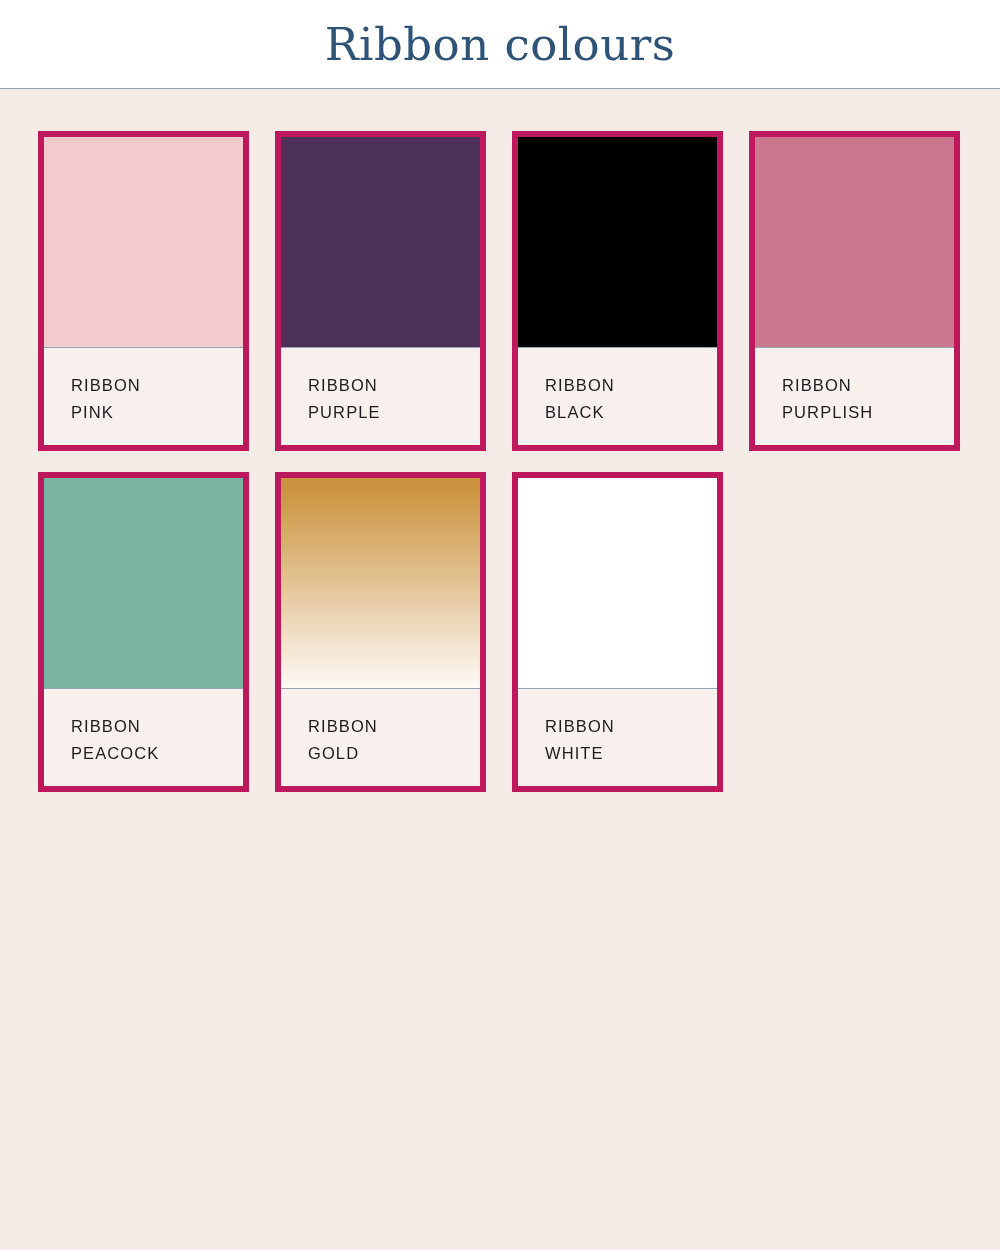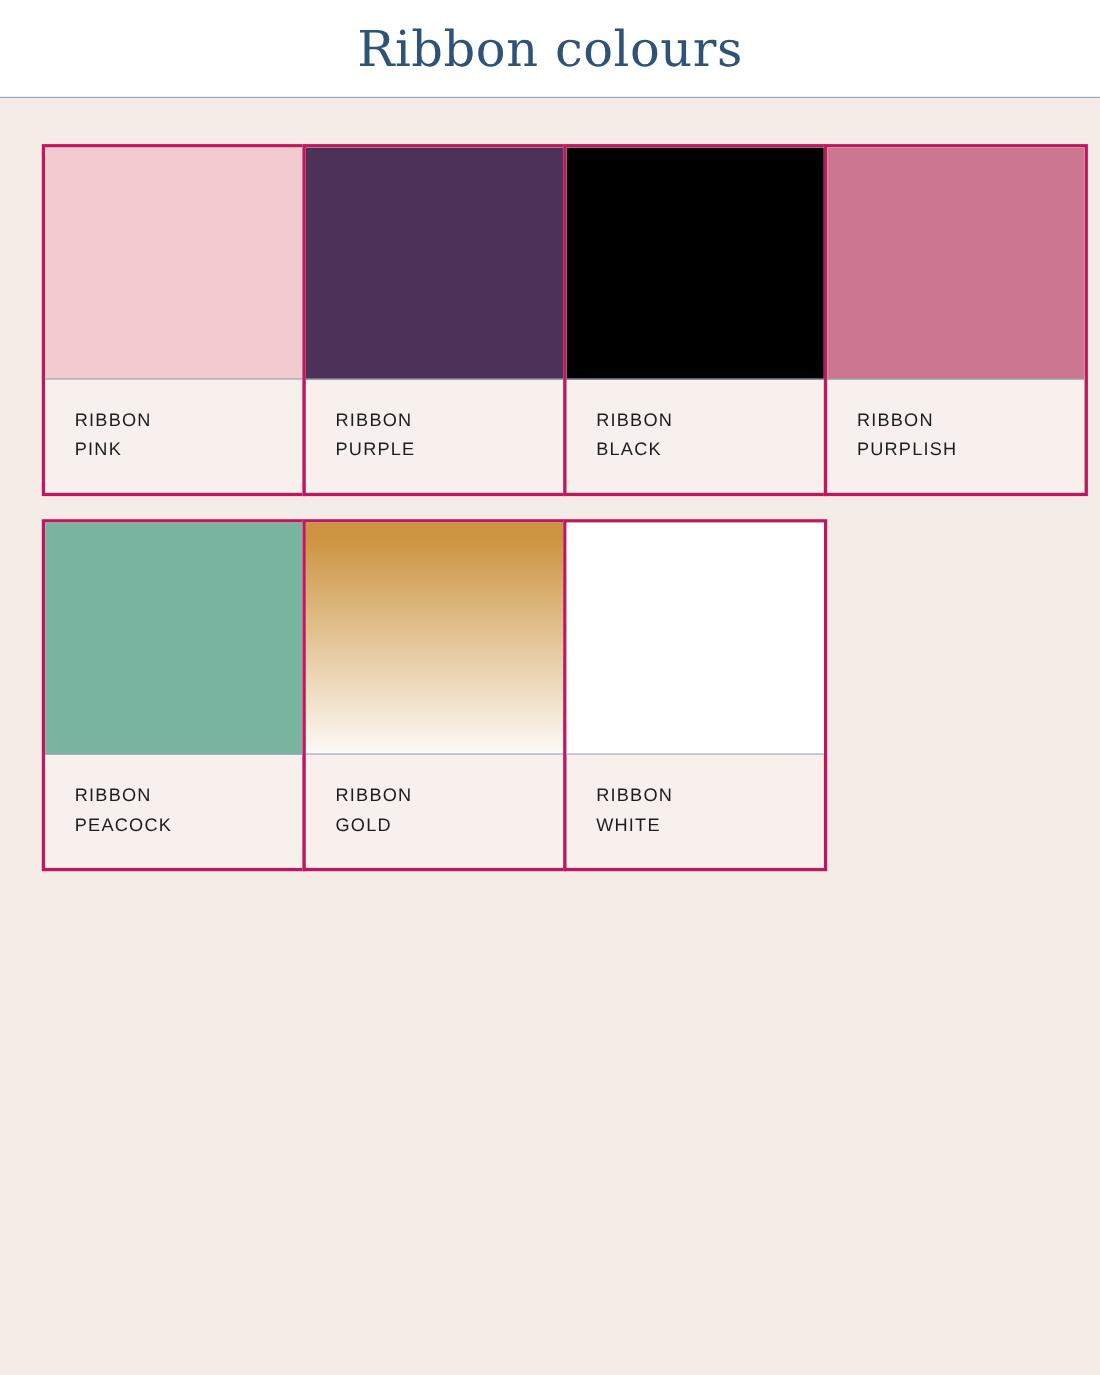--- a/index.html
+++ b/index.html
@@ -48,24 +48,24 @@
     box-sizing: border-box;
     padding: 42px 38px 0 38px;
     display: grid;
     grid-template-columns: repeat(4, 211px);
     column-gap: 26px;
     row-gap: 21px;
     justify-content: start;
   }
 
   .swatch-card {
-    width: 240px;
+    width: 211px;
     height: 320px;
     box-sizing: border-box;
-    border: 3px solid #be185d;
+    border: 6px solid #be185d;
     background: #f7f0ec;
     display: flex;
     flex-direction: column;
     overflow: hidden;
   }
 
   .swatch-color {
     width: 100%;
     height: 211px;
     flex: 0 0 211px;

